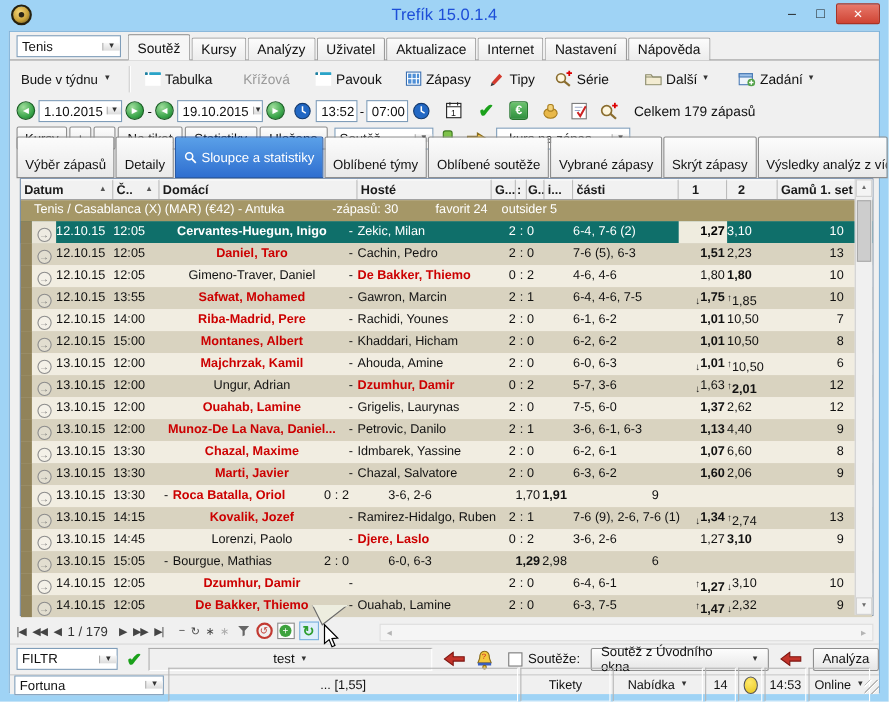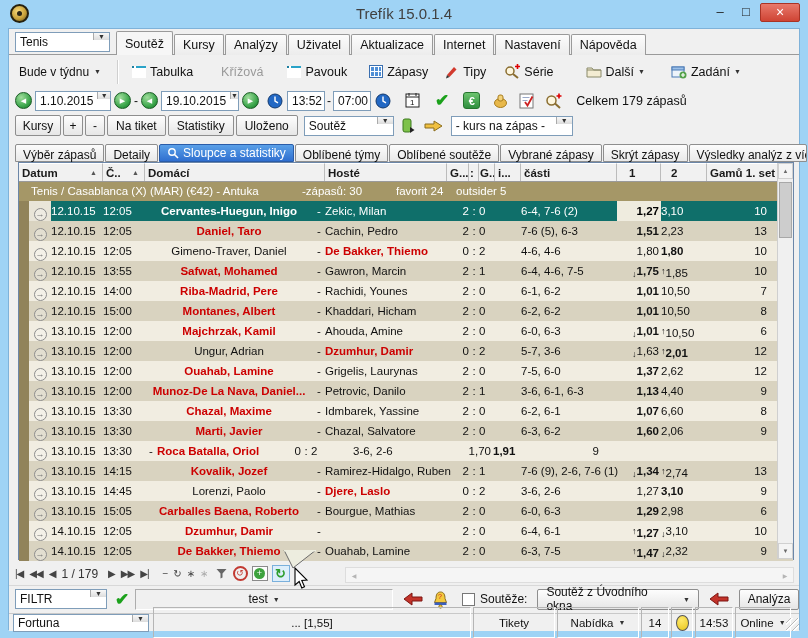--- a/index.html
+++ b/index.html
@@ -5,31 +5,31 @@
   * { box-sizing: border-box; margin:0; padding:0; }
   html,body { width:808px; height:638px; }
   body { font-family:"Liberation Sans", sans-serif; }
   .win { position:relative; width:808px; height:638px; background:#9fd3f5; overflow:hidden; }
 
   
   .titlebar { position:absolute; left:0; top:0; width:808px; height:28px; }
   .applogo { position:absolute; left:10px; top:4px; width:19px; height:19px; border-radius:50%;
      background:radial-gradient(circle at 40% 35%, #f7d97c, #c9a23a 55%, #5a4a1a); border:2px solid #26210f; }
   .applogo:after{content:""; position:absolute; left:5px; top:5px; width:5px;height:5px;border-radius:50%;background:#2a2416;}
-  .title { position:absolute; left:0; right:0; top:5px; text-align:center; font-size:15px; color:#404040; }
+  .title { position:absolute; left:0; right:0; top:5px; text-align:center; font-size:15px; color:#1d4ed8; }
   .winbtn { position:absolute; top:3px; width:24px; height:19px; text-align:center; line-height:17px; font-size:13px; color:#222; }
   .btn-min { left:708px; } .btn-max { left:734px; }
   .btn-close { left:760px; width:40px; background:linear-gradient(#e8796b,#cf4434); color:#fff; border:1px solid #a93325; border-radius:2px; font-size:14px; line-height:16px;}
 
   
   .content { position:absolute; left:8px; top:28px; width:792px; height:602px; background:#f0f0f0; border:1px solid #7fb2d9; font-size:12px; color:#111; }
 
   
   .menurow { position:absolute; left:0; top:2px; width:790px; height:24px; border-bottom:1px solid #9a9a9a; }
-  .combo { display:inline-flex; align-items:flex-start; background:#fff; border:1px solid #7f9db9; height:20px; }
+  .combo { display:inline-flex; align-items:center; background:#fff; border:1px solid #7f9db9; height:20px; }
   .combo .val { padding:2px 4px; font-size:12px; white-space:nowrap; flex:1; }
   .combo .cbtn { width:16px; background:linear-gradient(#f8f8f8,#dcdcdc); border-left:1px solid #aaa; font-size:7px; color:#333; display:flex; align-items:center; justify-content:center; }
   .sport { position:absolute; left:6px; top:1px; width:95px; }
   .mtabs { position:absolute; left:107px; top:0; height:24px; display:flex; align-items:flex-end; }
   .mtab { border:1px solid #9a9a9a; border-bottom:none; background:linear-gradient(#fcfcfc,#ececec); padding:3px 8px 4px; height:21px; font-size:12.5px; margin-right:1px; border-radius:2px 2px 0 0; }
   .mtab.active { height:24px; background:#f6f6f6; padding-top:5px; position:relative; z-index:2; }
 
   
   .toolbar { position:absolute; left:0; top:27px; width:790px; height:31px; display:flex; align-items:center; }
   .ddflat { display:inline-flex; align-items:center; gap:5px; padding:3px 6px; font-size:12px; }
@@ -56,21 +56,21 @@
   .eurobtn { width:17px; height:17px; border-radius:3px; background:linear-gradient(#6cc46e,#2f8f3f); border:1px solid #26762f; color:#fff; font-weight:bold; font-size:11px; display:inline-flex;align-items:center;justify-content:center;}
   .bigcheck { color:#1ba11b; font-size:17px; font-weight:bold; line-height:17px; }
   .total { font-size:12.5px; margin-left:14px; }
 
   
   .kursyrow { position:absolute; left:0; top:84px; width:790px; height:25px; display:flex; align-items:center; }
   .pbtn { background:linear-gradient(#fdfdfd,#e6e6e6); border:1px solid #8e8e8e; border-radius:2px; height:21px; padding:2px 8px; font-size:12px; display:inline-flex; align-items:center; justify-content:center; }
 
   
   .viewtabs { position:absolute; left:0; top:110px; width:790px; height:23px; display:flex; align-items:flex-end; padding-left:6px; }
-  .vtab { border:1px solid #8e8e8e; background:linear-gradient(#fcfcfc,#e9e9e9); height:18px; padding:3px 7px; font-size:12px; margin-right:1px; border-radius:2px 2px 0 0; white-space:nowrap; }
+  .vtab { border:1px solid #8e8e8e; background:linear-gradient(#fcfcfc,#e9e9e9); height:38px; padding:18px 7px; font-size:12px; margin-right:1px; border-radius:2px 2px 0 0; white-space:nowrap; }
   .vtab.active { background:linear-gradient(#5aa0e8,#2f6fd0); color:#fff; border-color:#2a5ca8; display:inline-flex; align-items:center; gap:4px; }
   .vtab.clipped { max-width:118px; overflow:hidden; }
 
   
   .tablewrap { position:absolute; left:9px; top:133px; width:776px; height:398px; border:1px solid #6b86a8; background:#f1ede1; }
   .thead { display:flex; height:19px; background:#f1f1f1; border-bottom:1px solid #9a9a9a; font-weight:bold; font-size:11.5px; color:#1a1a1a; }
   .th { border-right:1px solid #bcbcbc; border-top:1px solid #fff; padding:2px 3px; white-space:nowrap; overflow:hidden; display:flex; align-items:center; }
   .th .sort { font-size:7px; color:#555; margin-left:auto; padding-right:2px; }
   .grouprow { position:relative; height:19px; background:#a59767; color:#fff; font-size:11.5px; line-height:19px; white-space:nowrap; }
   .grouprow span { position:absolute; }
@@ -652,21 +652,20 @@
             <span class="c parts">3-6, 2-6</span>
             <span class="c o1">1,27</span>
             <span class="c o2 b">3,10</span>
             <span class="c games">9</span>
           </div>
           <div class="trow alt">
             <span class="c strip"></span>
             <span class="c icon"><span class="go">→</span></span>
             <span class="c date">13.10.15</span>
             <span class="c time">15:05</span>
-            <span class="c home fav">Carballes Baena, Roberto</span>
             <span class="c dash">-</span>
             <span class="c away">Bourgue, Mathias</span>
             <span class="c g1">2</span>
             <span class="c colon">:</span>
             <span class="c g2">0</span>
             <span class="c icol"></span>
             <span class="c parts">6-0, 6-3</span>
             <span class="c o1 b">1,29</span>
             <span class="c o2">2,98</span>
             <span class="c games">6</span>

